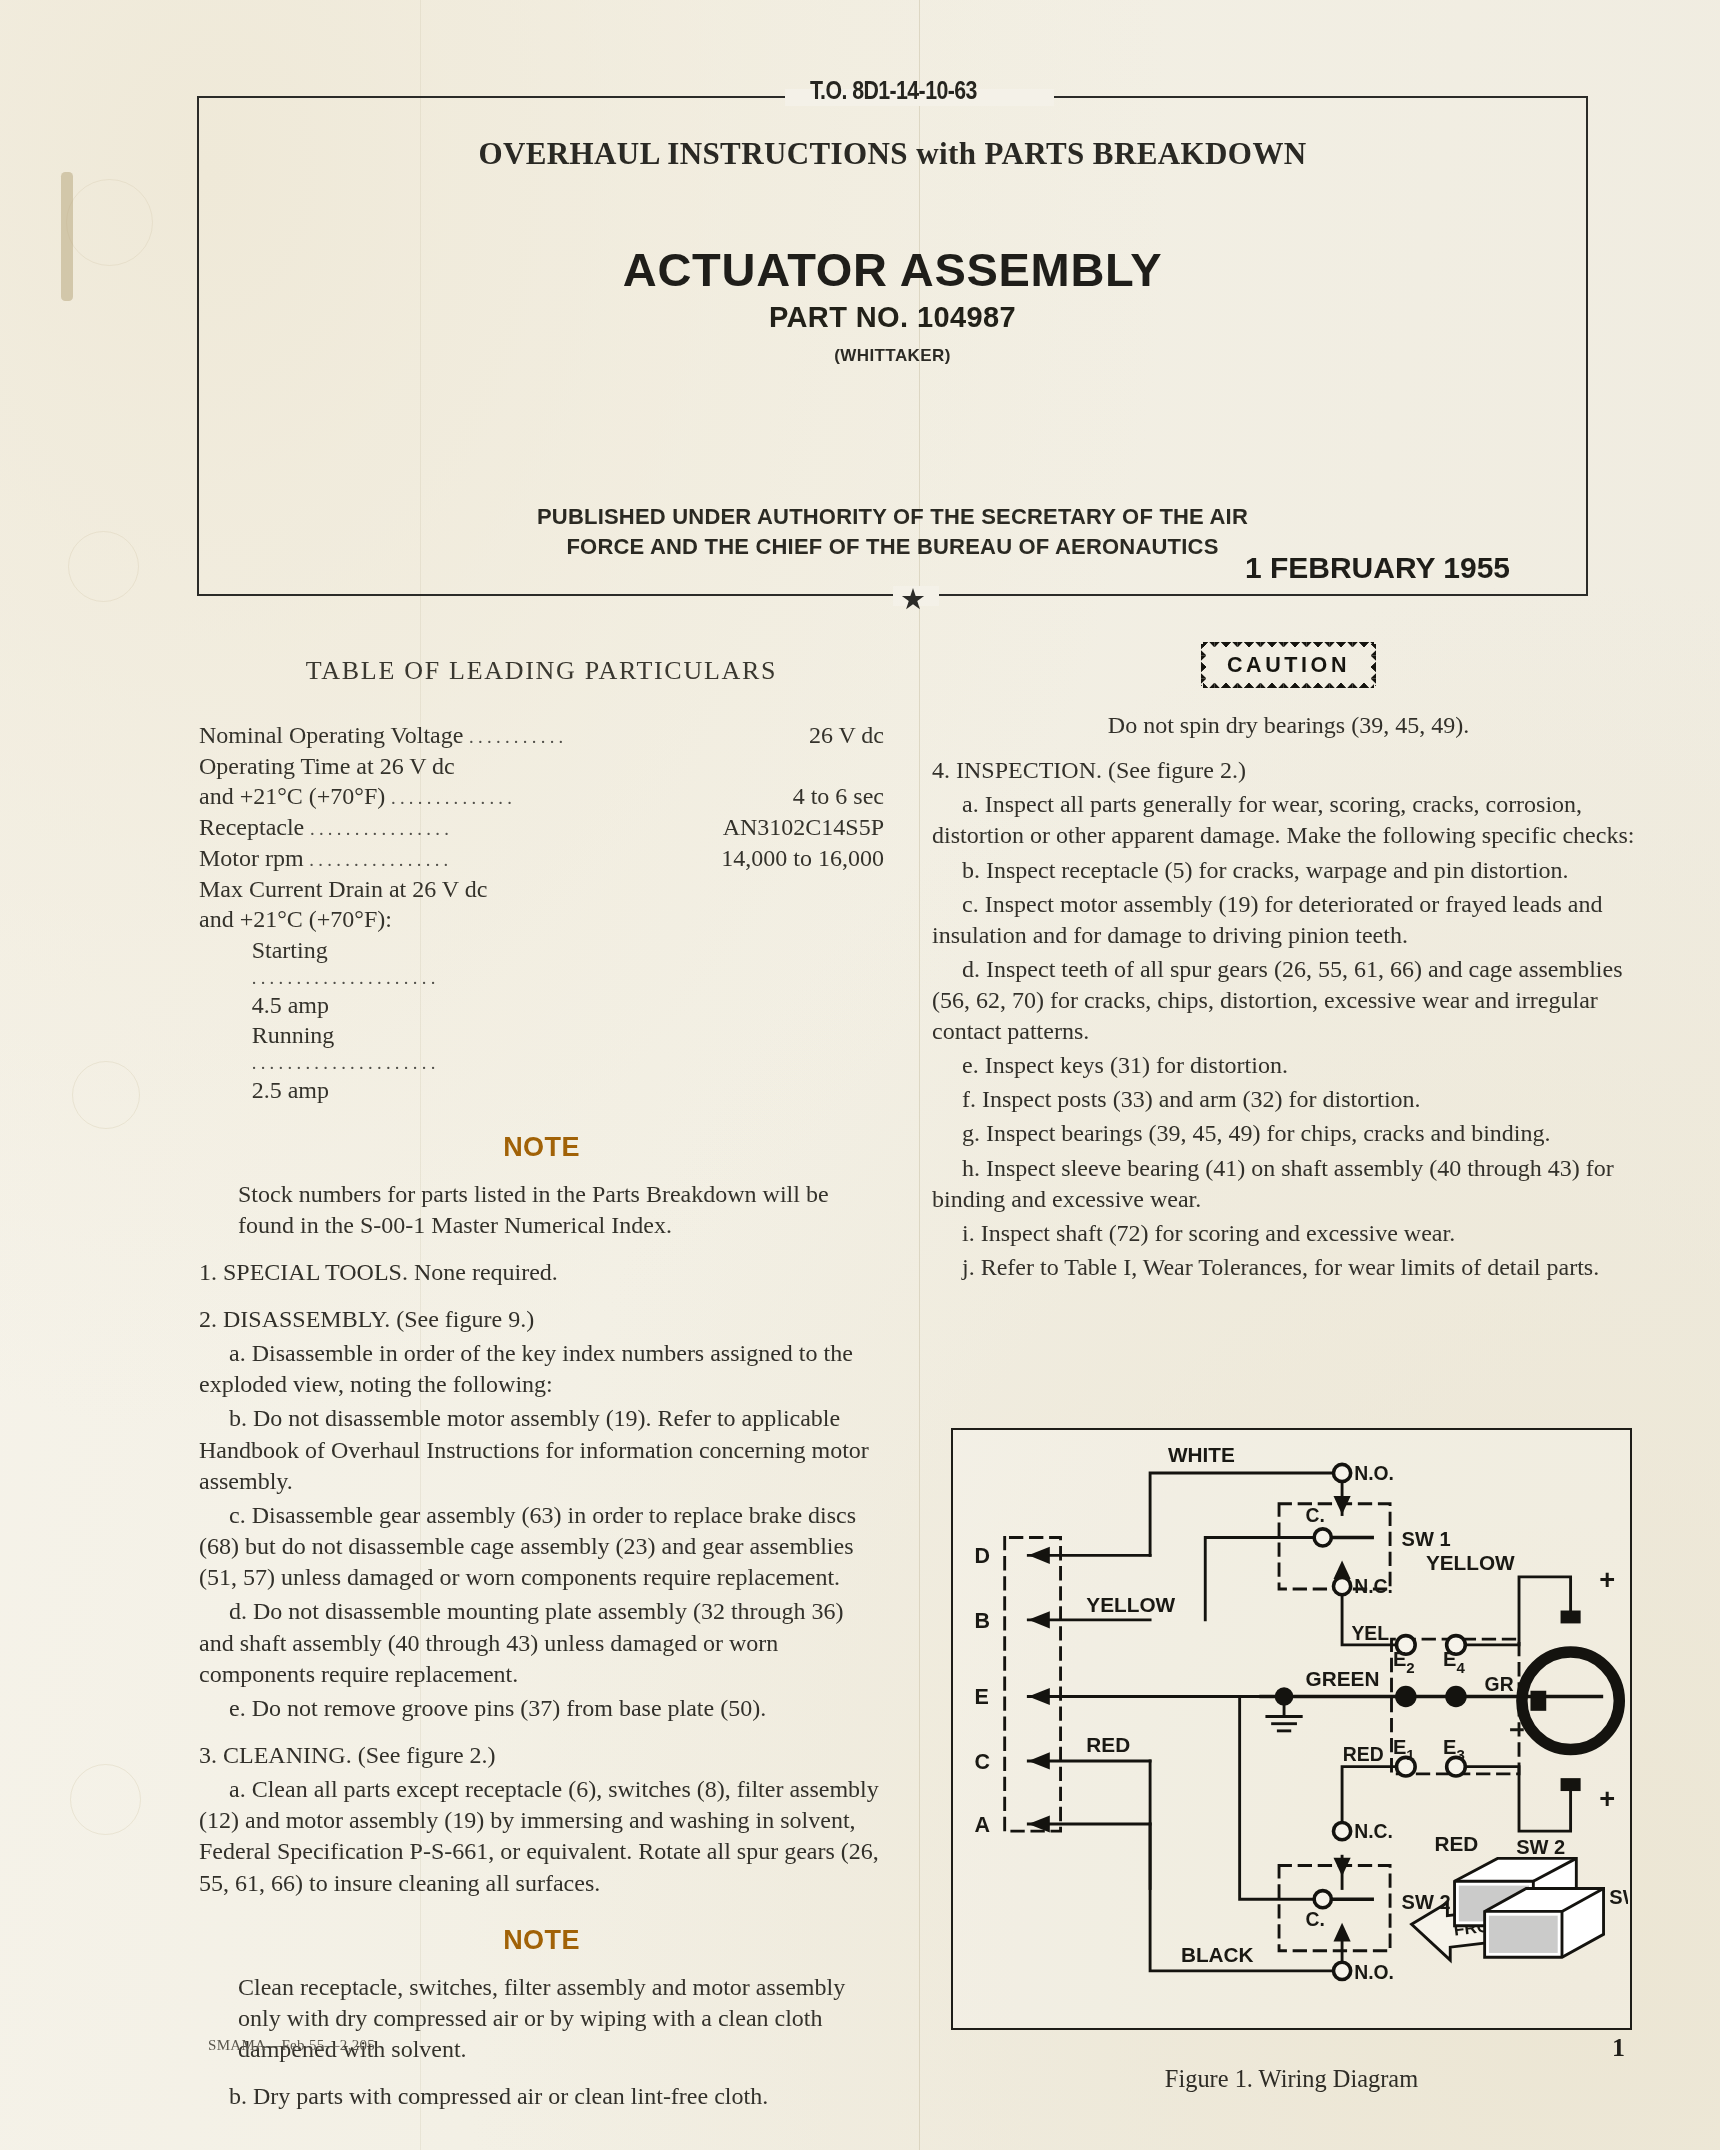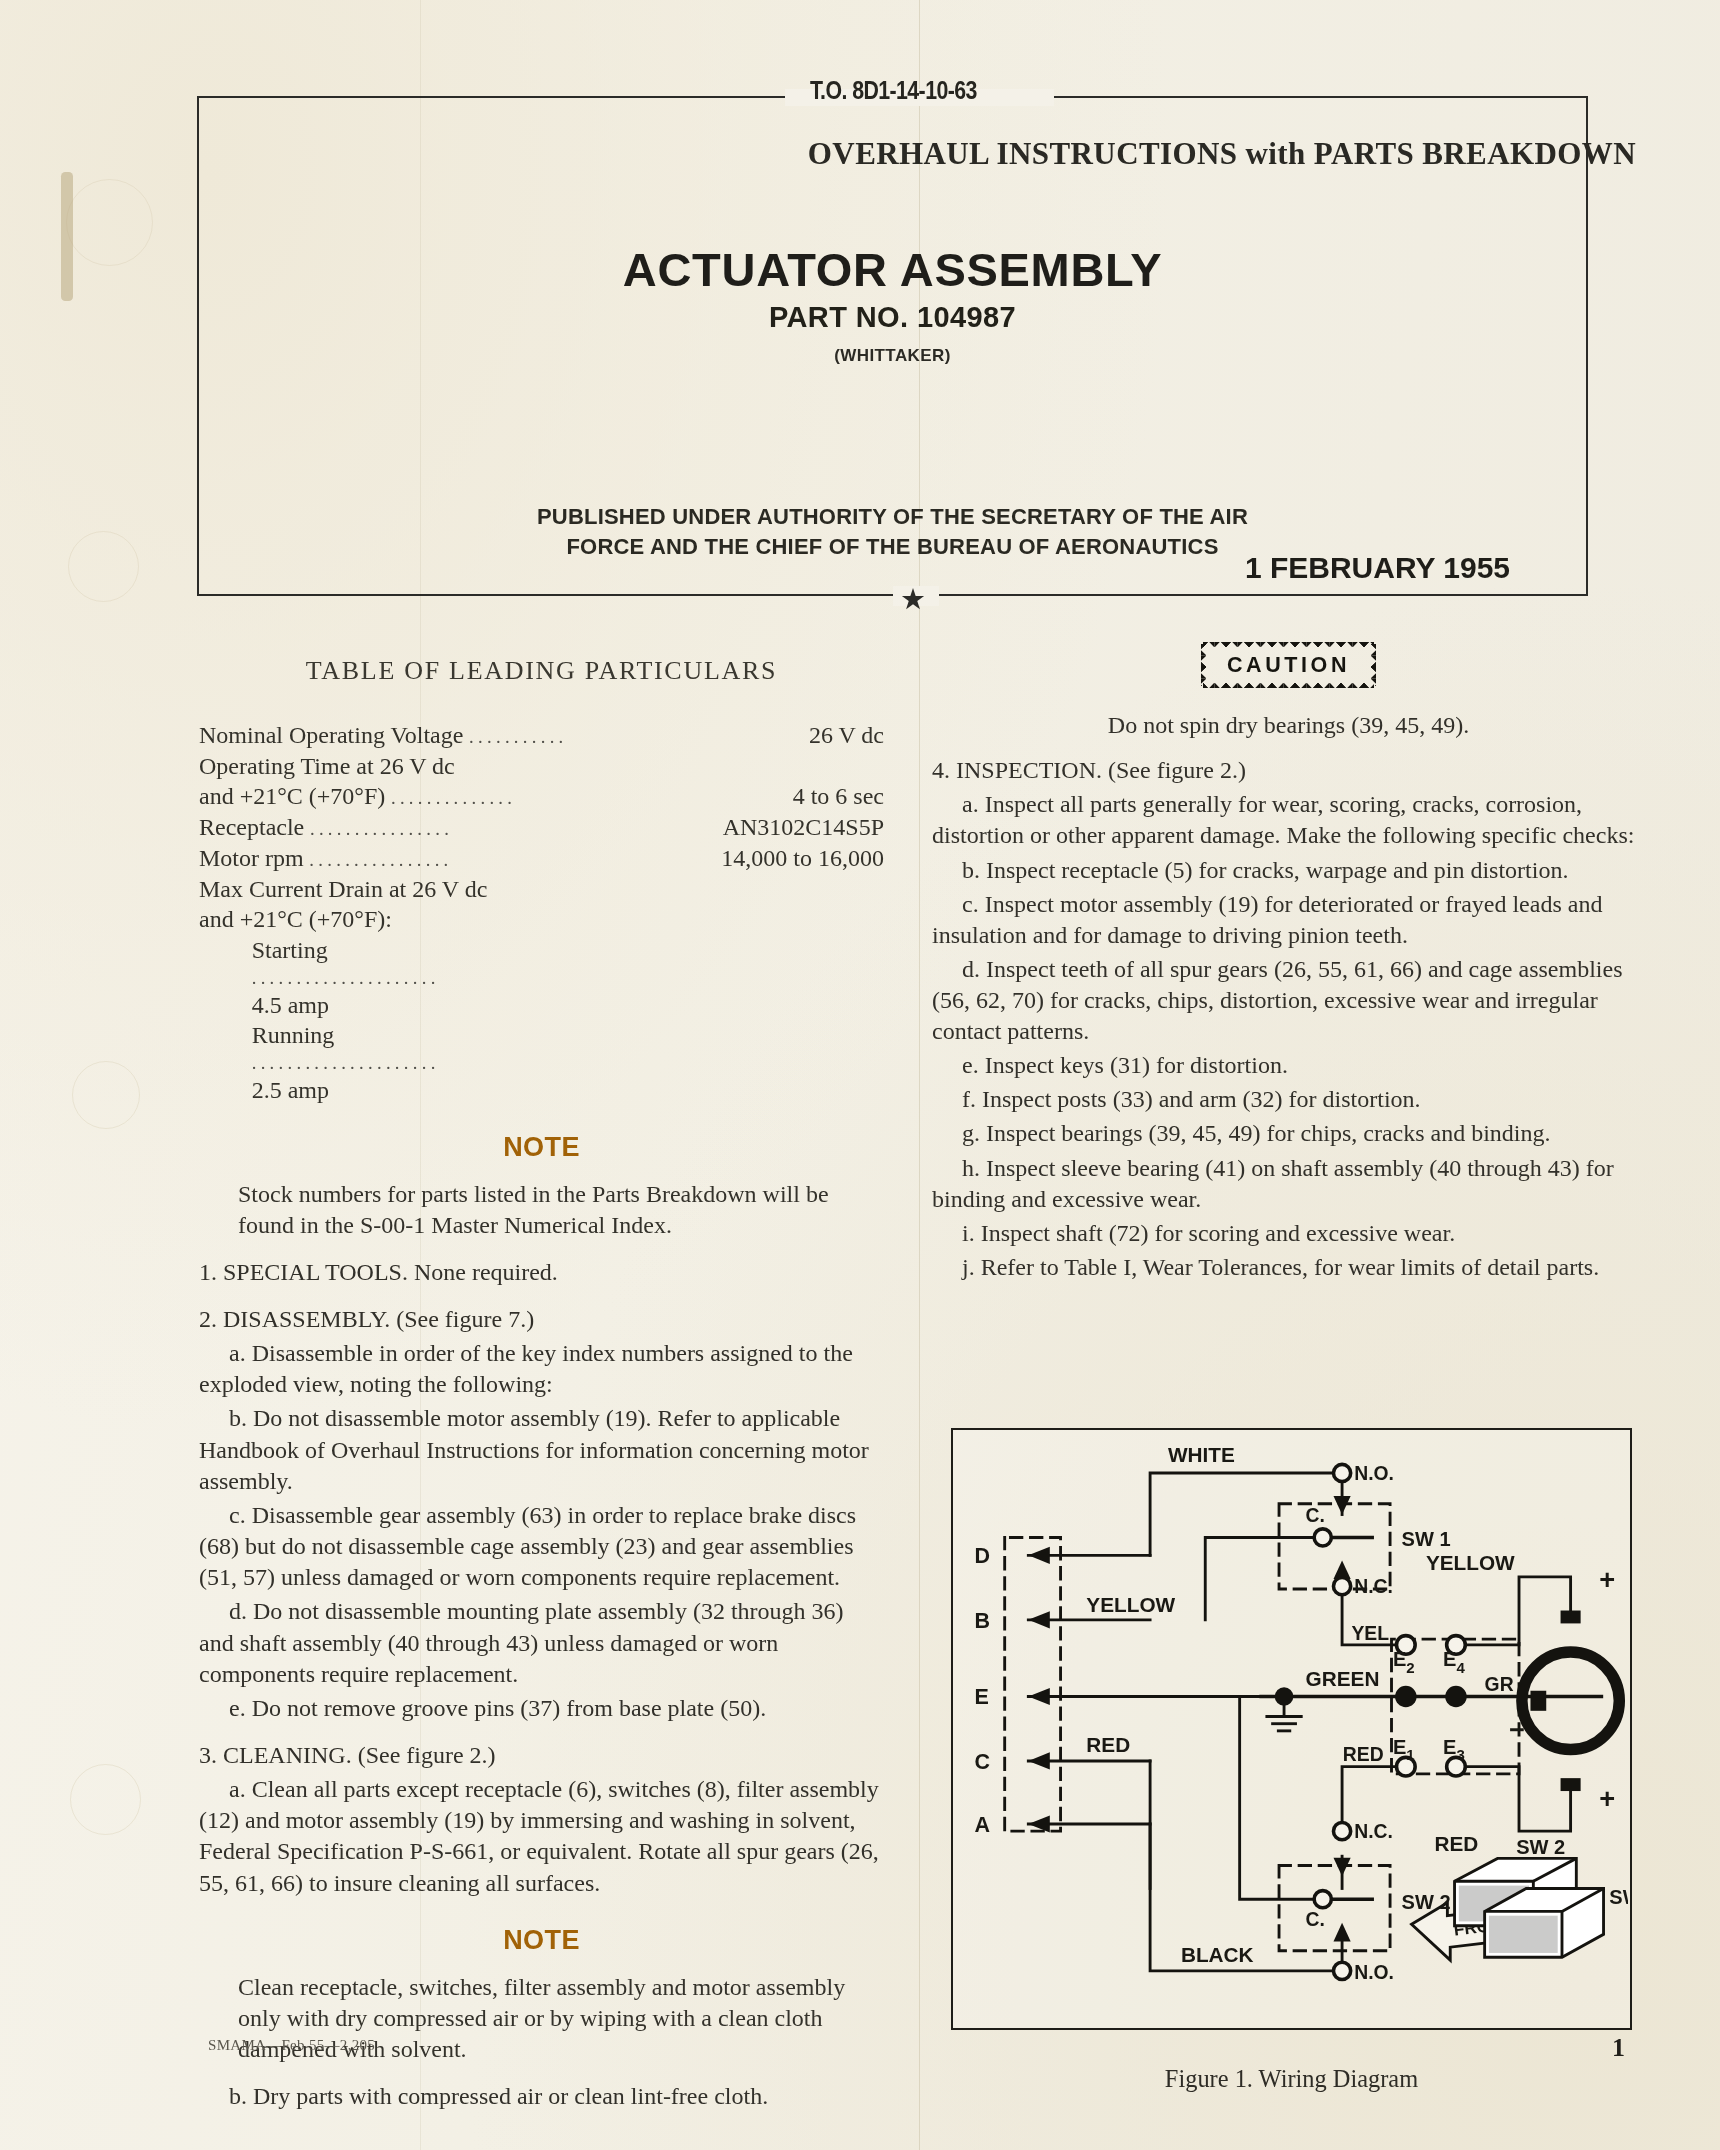--- a/index.html
+++ b/index.html
@@ -41,24 +41,23 @@
   #star-mask {
     position:absolute; left:893px; top:586px; width:46px; height:20px;
     background:#f4f1e8;
   }
   #star {
     position:absolute; left:900px; top:585px;
     font-size:29px; line-height:1; color:#2b2b28;
   }
   #subtitle {
     position:absolute; left:197px; top:136px; width:1391px;
-    text-align:right; font-family:"Liberation Serif", serif;
+    text-align:center; font-family:"Liberation Serif", serif;
     font-weight:bold; font-size:31px; color:#2a2924;
     letter-spacing:0.4px;
-    padding-left:48px;
   }
   #main-title {
     position:absolute; left:197px; top:242px; width:1391px;
     text-align:center;
     font-family:"Liberation Sans", sans-serif;
     font-weight:bold; font-size:47px; color:#1f1e1a;
     letter-spacing:0.7px;
   }
   #part-no {
     position:absolute; left:197px; top:301px; width:1391px;
@@ -260,21 +259,21 @@
       <span class="lbl">Running</span>
       <span class="dots">.....................</span>
       <span class="val">2.5 amp</span>
     </div>
   </div>
 
   <div class="note-head">NOTE</div>
   <div class="note-body">Stock numbers for parts listed in the Parts Breakdown will be found in the S-00-1 Master Numerical Index.</div>
 
   <p class="body sec">1.  SPECIAL TOOLS.  None required.</p>
-  <p class="body sec">2.  DISASSEMBLY.  (See figure 7.)</p>
+  <p class="body sec">2.  DISASSEMBLY.  (See figure 9.)</p>
   <p class="body hang tight">a.  Disassemble in order of the key index numbers assigned to the exploded view, noting the following:</p>
   <p class="body hang tight">b.  Do not disassemble motor assembly (19).  Refer to applicable Handbook of Overhaul Instructions for information concerning motor assembly.</p>
   <p class="body hang tight">c.  Disassemble gear assembly (63) in order to replace brake discs (68) but do not disassemble cage assembly (23) and gear assemblies (51, 57) unless damaged or worn components require replacement.</p>
   <p class="body hang tight">d.  Do not disassemble mounting plate assembly (32 through 36) and shaft assembly (40 through 43) unless damaged or worn components require replacement.</p>
   <p class="body hang tight">e.  Do not remove groove pins (37) from base plate (50).</p>
 
   <p class="body sec">3.  CLEANING.  (See figure 2.)</p>
   <p class="body hang tight">a.  Clean all parts except receptacle (6), switches (8), filter assembly (12) and motor assembly (19) by immersing and washing in solvent, Federal Specification P-S-661, or equivalent.  Rotate all spur gears (26, 55, 61, 66) to insure cleaning all surfaces.</p>
 
   <div class="note-head">NOTE</div>

